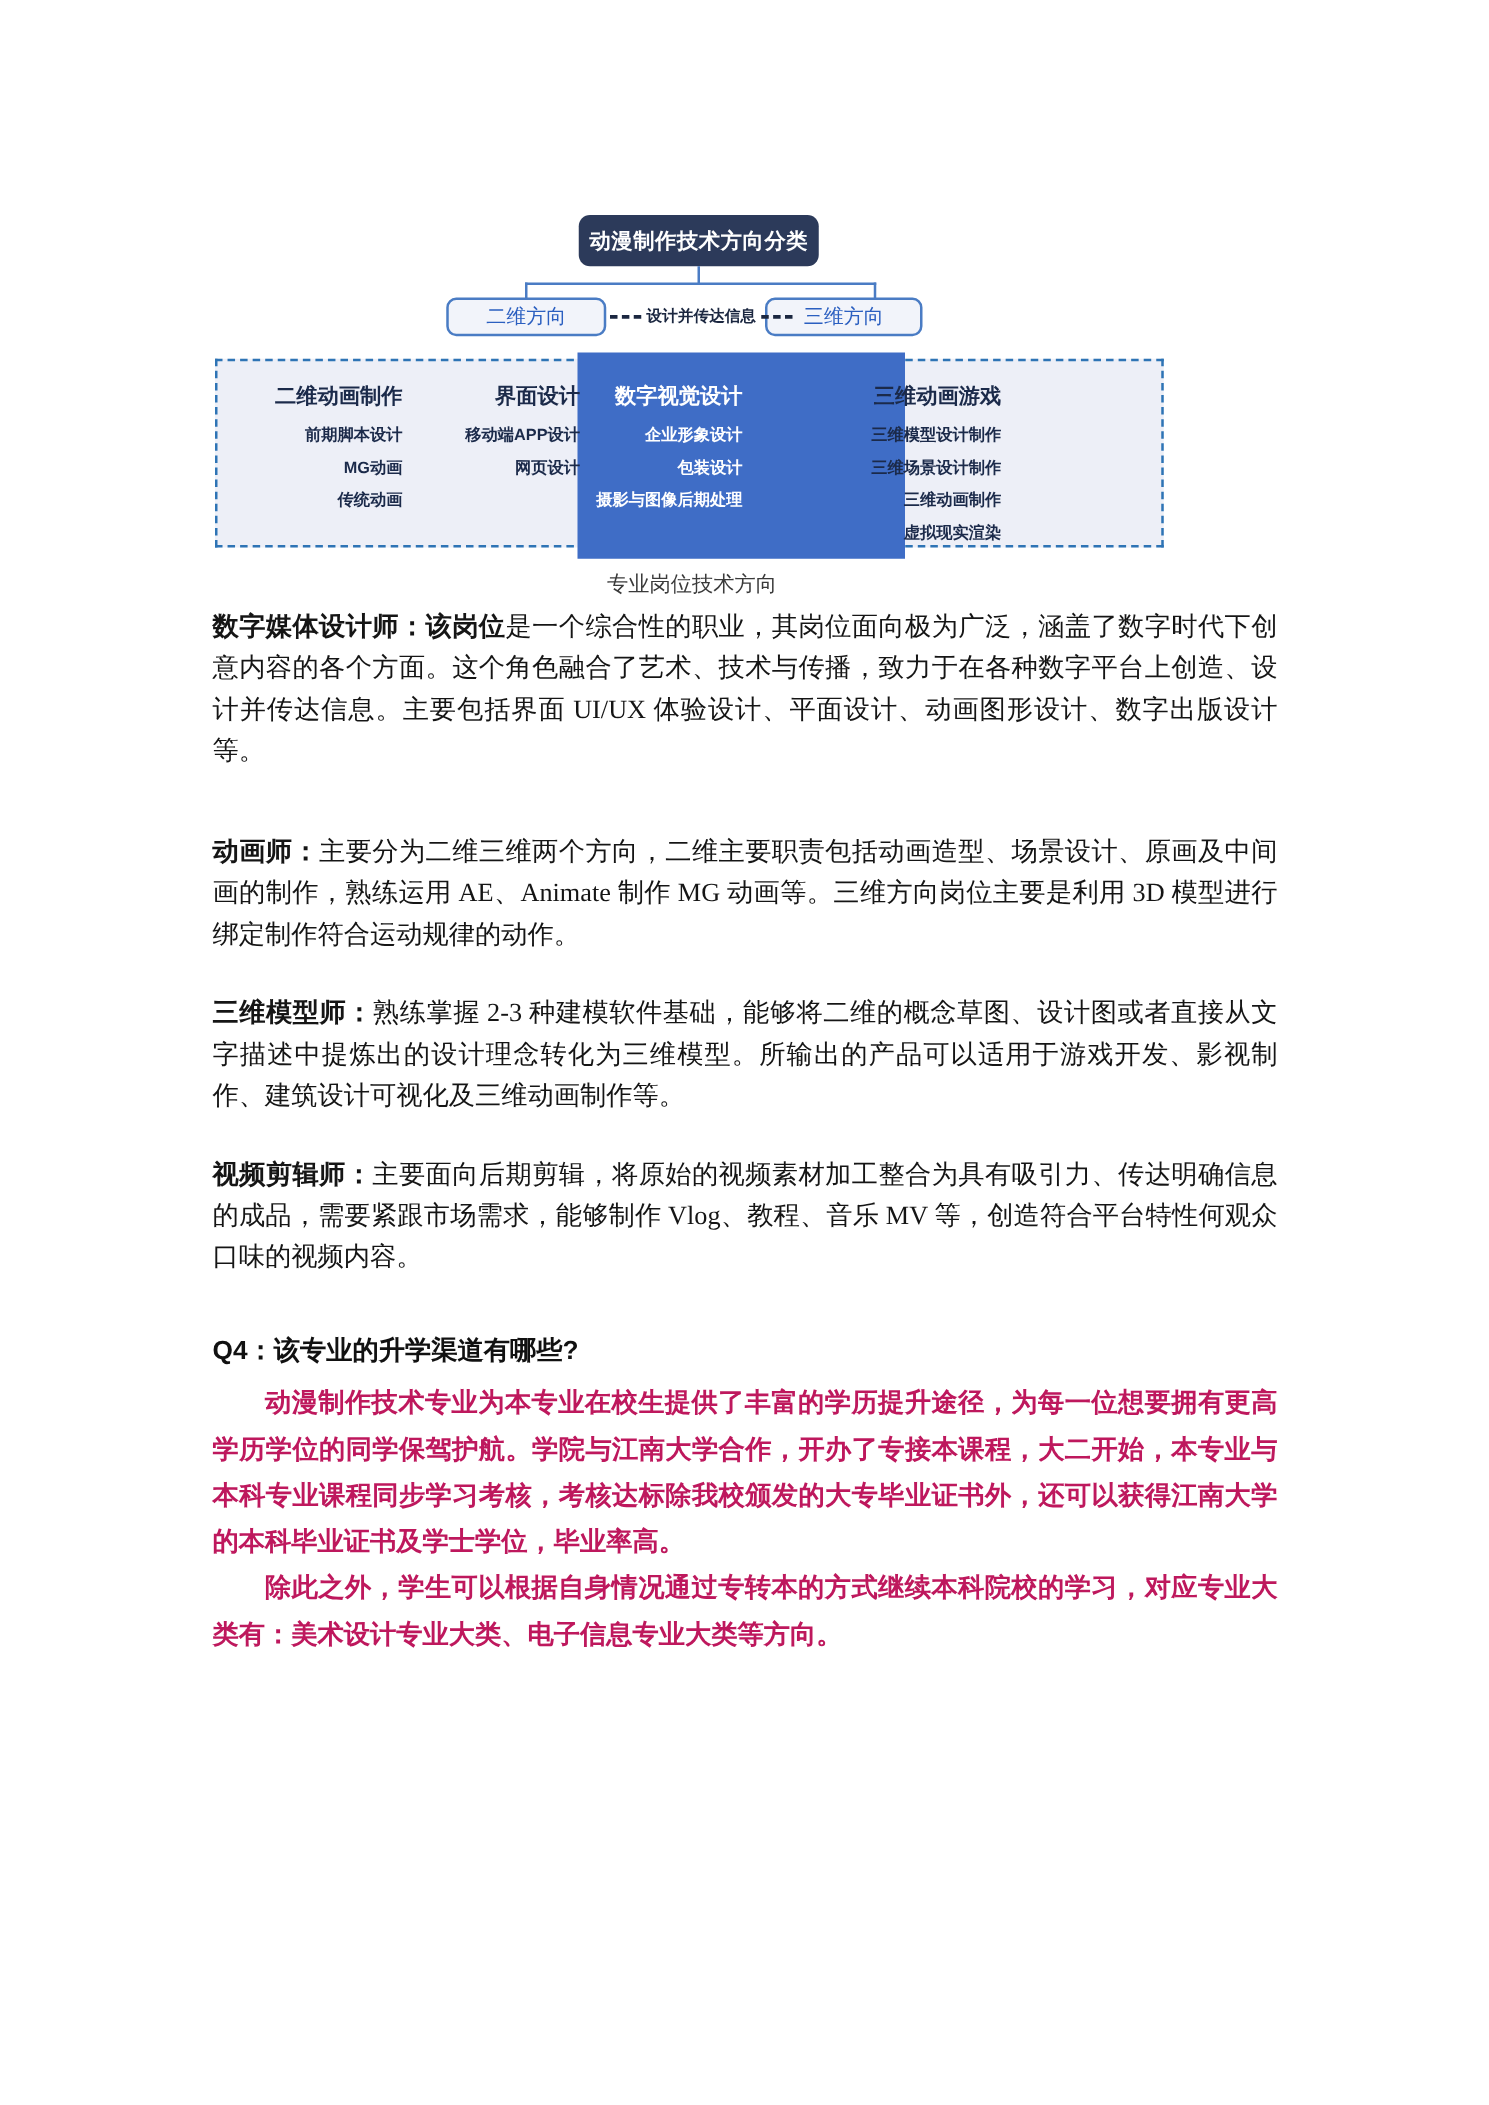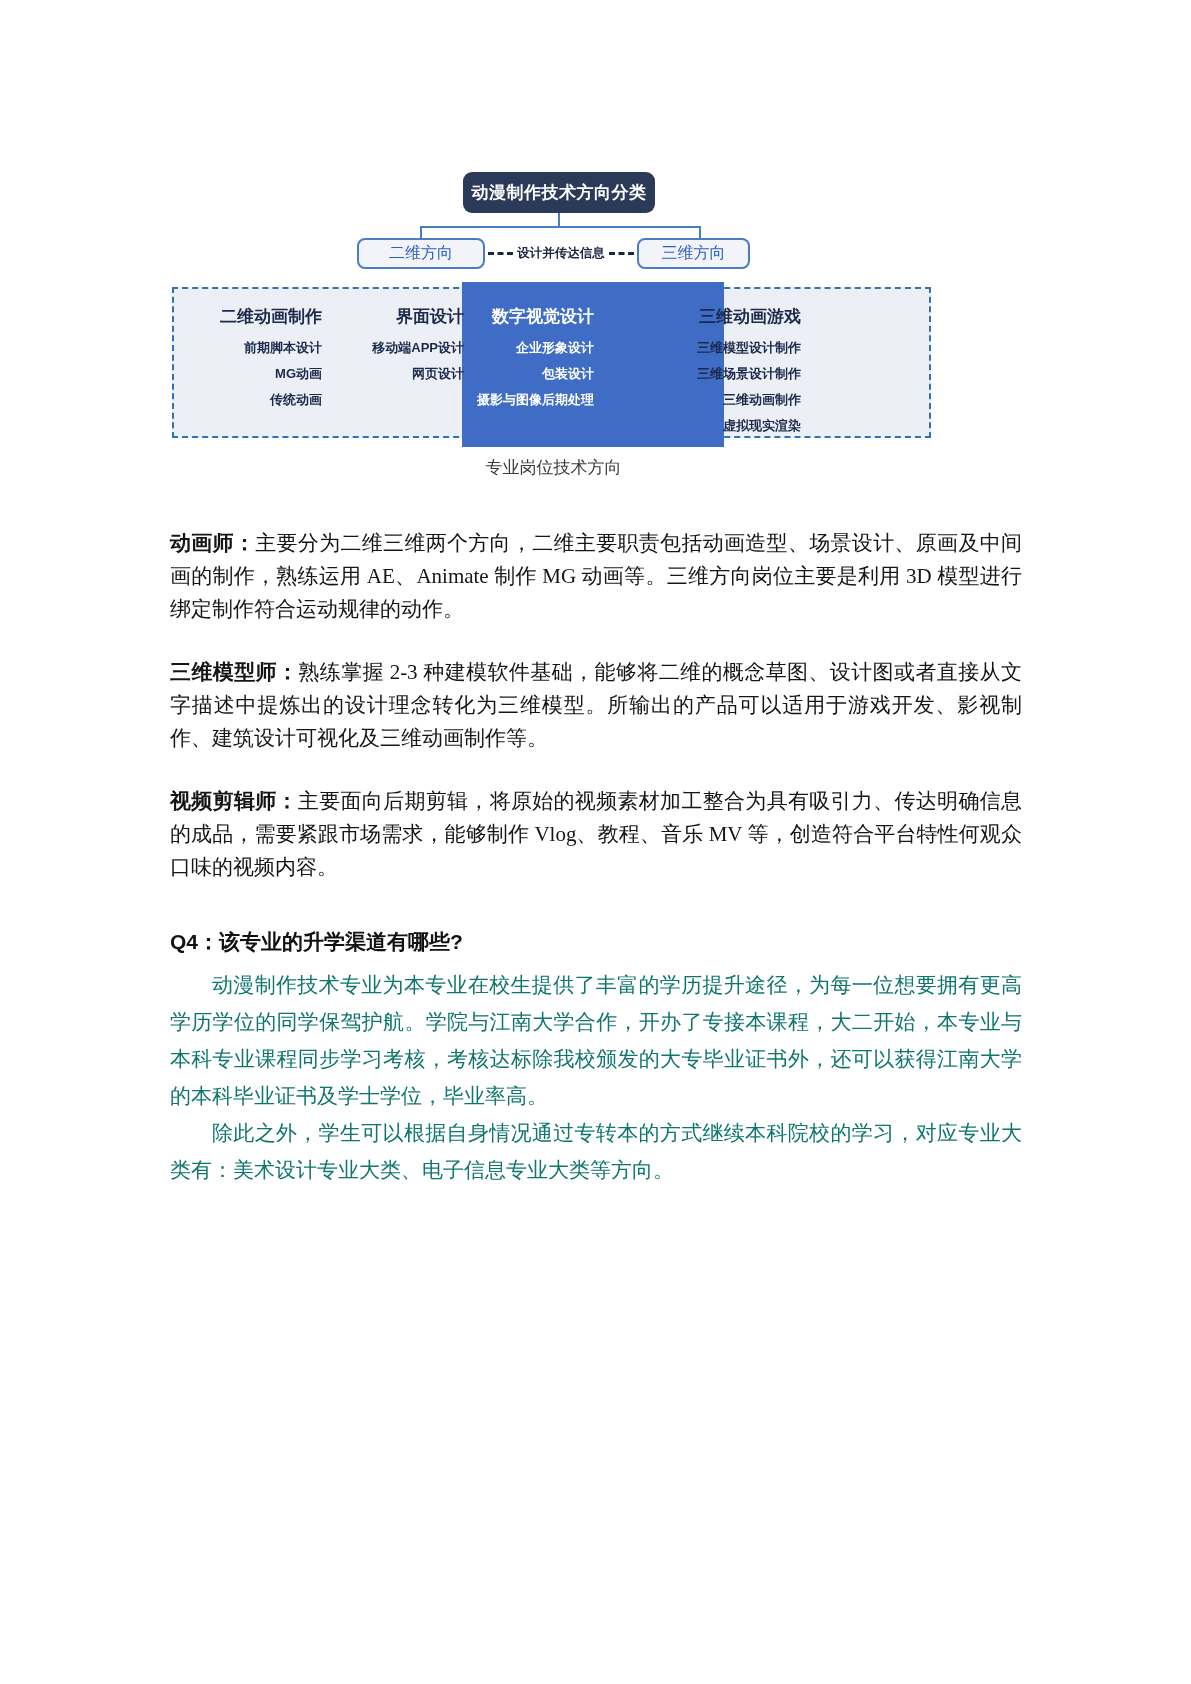--- a/index.html
+++ b/index.html
@@ -23,21 +23,21 @@
   .conn-v-root { left:386px; top:53px; height:14px; width:0; border-left:2px solid #4a7cc4; }
   .conn-h { left:248px; top:66px; width:281px; height:0; border-top:2px solid #4a7cc4; }
   .conn-v-left { left:248px; top:66px; height:13px; width:0; border-left:2px solid #4a7cc4; }
   .conn-v-right { left:527px; top:66px; height:13px; width:0; border-left:2px solid #4a7cc4; }
   .branch {
     position:absolute; top:78px; height:31px; background:#f2f4fa;
     border:2px solid #4a7cc4; border-radius:8px; color:#2b5fc0; font-weight:normal;
     font-size:16px; display:flex; align-items:center; justify-content:center;
   }
   .branch-left { left:185px; width:128px; }
-  .branch-right { left:465px; width:113px; }
+  .branch-right { left:440px; width:126px; }
   .cross {
     position:absolute; left:316px; top:84px; width:146px; height:18px;
     display:flex; align-items:center; gap:4px;
   }
   .cross .dash { flex:1; border-top:3px dashed #1b2740; }
   .cross-label { font-size:12.5px; font-weight:bold; color:#1b2740; white-space:nowrap; }
   .panel {
     position:absolute; left:0; top:127px; width:759px; height:151px;
     border:2px dashed #2e74b5; background:#edeff7;
   }
@@ -63,21 +63,21 @@
   .content { margin:6px 0 0 170px; width:852px; }
   .intro { font-size:21px; line-height:34px; }
   .role { font-size:21px; line-height:33px; text-align:justify; }
   .role-1 { margin-top:4px; }
   .role-2 { margin-top:48px; }
   .role-3 { margin-top:30px; }
   .role-4 { margin-top:30px; }
   .role b { font-weight:bold; }
   .q4 { font-family:"Liberation Sans","DejaVu Sans",sans-serif; }
   .q4-heading { margin-top:44px; font-size:21px; font-weight:bold; color:#111111; }
-  .q4-p { margin-top:10px; font-size:21px; line-height:37px; text-align:justify; text-indent:2em; color:#0f766e; }
+  .q4-p { margin-top:10px; font-size:21px; line-height:37px; text-align:justify; text-indent:2em; color:#be185d;font-weight:bold; }
   .q4-p + .q4-p { margin-top:0; }
 </style>
 </head>
 <body>
 
 <div class="diagram">
   <div class="root-node">动漫制作技术方向分类</div>
   <div class="conn conn-v-root"></div>
   <div class="conn conn-h"></div>
   <div class="conn conn-v-left"></div>
@@ -117,20 +117,21 @@
         <div class="col-item">虚拟现实渲染</div>
       </div>
     </div>
   </div>
 </div>
 
 <div class="caption">专业岗位技术方向</div>
 
 <div class="content">
 
+  <p class="role role-1"><b>数字媒体设计师：该岗位</b><span>是一个综合性的职业，其岗位面向极为广泛，涵盖了数字时代下创意内容的各个方面。这个角色融合了艺术、技术与传播，致力于在各种数字平台上创造、设计并传达信息。主要包括界面 UI/UX 体验设计、平面设计、动画图形设计、数字出版设计等。</span></p>
 
   <p class="role role-2"><b>动画师：</b><span>主要分为二维三维两个方向，二维主要职责包括动画造型、场景设计、原画及中间画的制作，熟练运用 AE、Animate 制作 MG 动画等。三维方向岗位主要是利用 3D 模型进行绑定制作符合运动规律的动作。</span></p>
 
   <p class="role role-3"><b>三维模型师：</b><span>熟练掌握 2-3 种建模软件基础，能够将二维的概念草图、设计图或者直接从文字描述中提炼出的设计理念转化为三维模型。所输出的产品可以适用于游戏开发、影视制作、建筑设计可视化及三维动画制作等。</span></p>
 
   <p class="role role-4"><b>视频剪辑师：</b><span>主要面向后期剪辑，将原始的视频素材加工整合为具有吸引力、传达明确信息的成品，需要紧跟市场需求，能够制作 Vlog、教程、音乐 MV 等，创造符合平台特性何观众口味的视频内容。</span></p>
 
   <div class="q4">
     <div class="q4-heading">Q4：该专业的升学渠道有哪些?</div>
     <p class="q4-p">动漫制作技术专业为本专业在校生提供了丰富的学历提升途径，为每一位想要拥有更高学历学位的同学保驾护航。学院与江南大学合作，开办了专接本课程，大二开始，本专业与本科专业课程同步学习考核，考核达标除我校颁发的大专毕业证书外，还可以获得江南大学的本科毕业证书及学士学位，毕业率高。</p>

